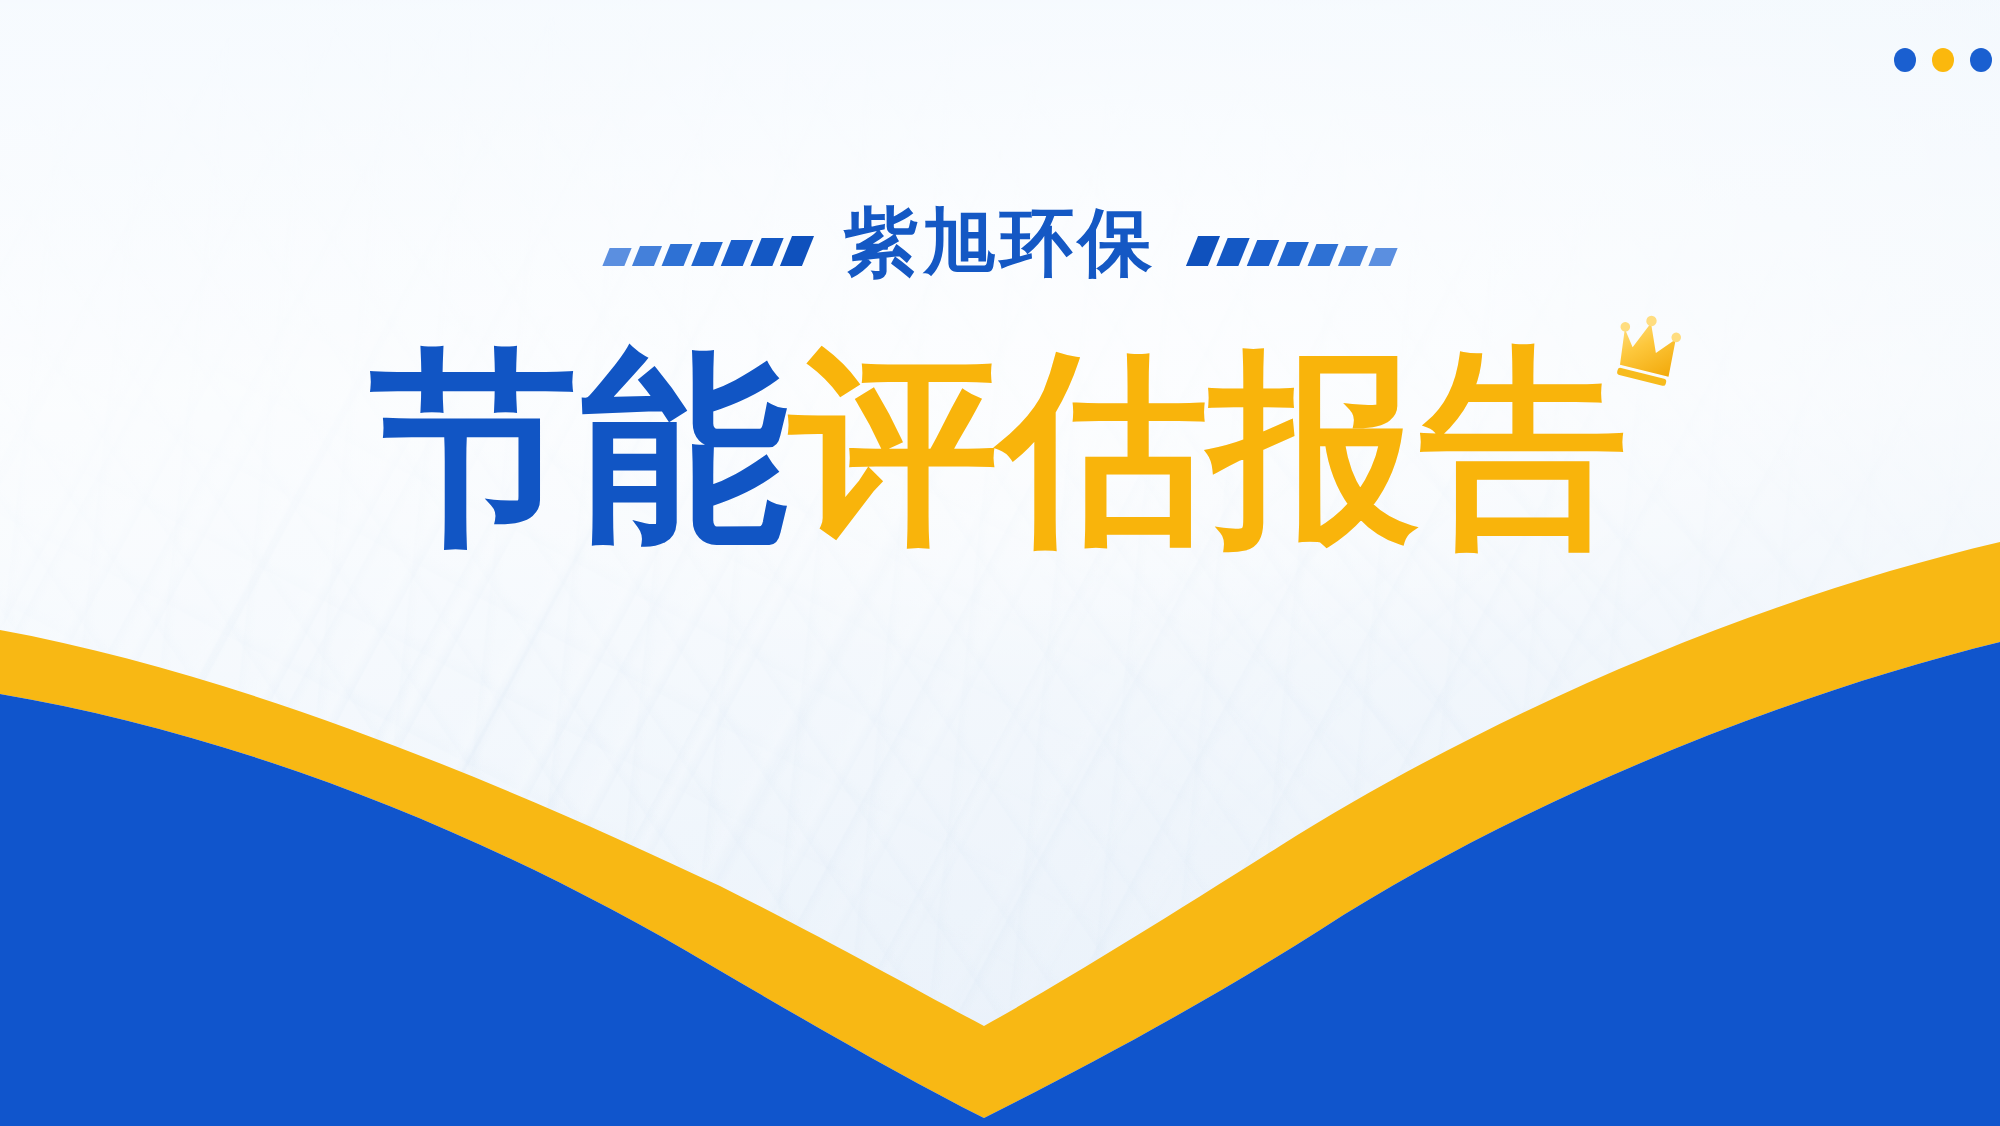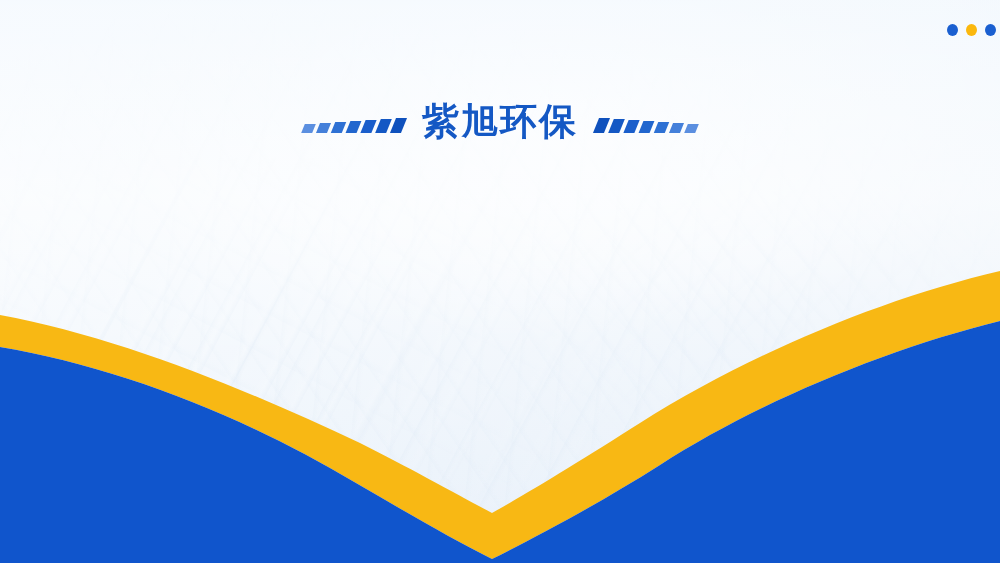--- a/index.html
+++ b/index.html
@@ -291,16 +291,37 @@
         <i class="d"></i>
           <i class="d"></i>
           <i class="d"></i>
           <i class="d"></i>
           <i class="d"></i>
           <i class="d"></i>
           <i class="d"></i>
       </span>
     </div>
 
+    <div class="title-wrap">
+      <span class="main-title">
+        <span class="t-blue">节能</span><span class="t-gold">评估报告</span>
+        <svg class="crown" viewBox="0 0 46 40">
+          <defs>
+            <linearGradient id="crownGrad" x1="0" y1="0" x2="1" y2="1">
+              <stop offset="0%" stop-color="#ffe08a"></stop>
+              <stop offset="45%" stop-color="#fdc73c"></stop>
+              <stop offset="100%" stop-color="#f2a90a"></stop>
+            </linearGradient>
+          </defs>
+          <g transform="rotate(14 23 20)">
+            <path fill="url(#crownGrad)" d="M7,12 L13,20 L19,6 L25,20 L33,11 L34,30 L9,30 Z"></path>
+            <rect fill="#f7bb1d" x="8.5" y="31.5" width="25" height="3.6" rx="1.4"></rect>
+            <circle fill="#ffdd80" cx="7" cy="11" r="2.4"></circle>
+            <circle fill="#ffdd80" cx="19" cy="5" r="2.6"></circle>
+            <circle fill="#ffdd80" cx="33" cy="10" r="2.4"></circle>
+          </g>
+        </svg>
+      </span>
+    </div>
 
 
   </div>
 </div>
 
 </body></html>

